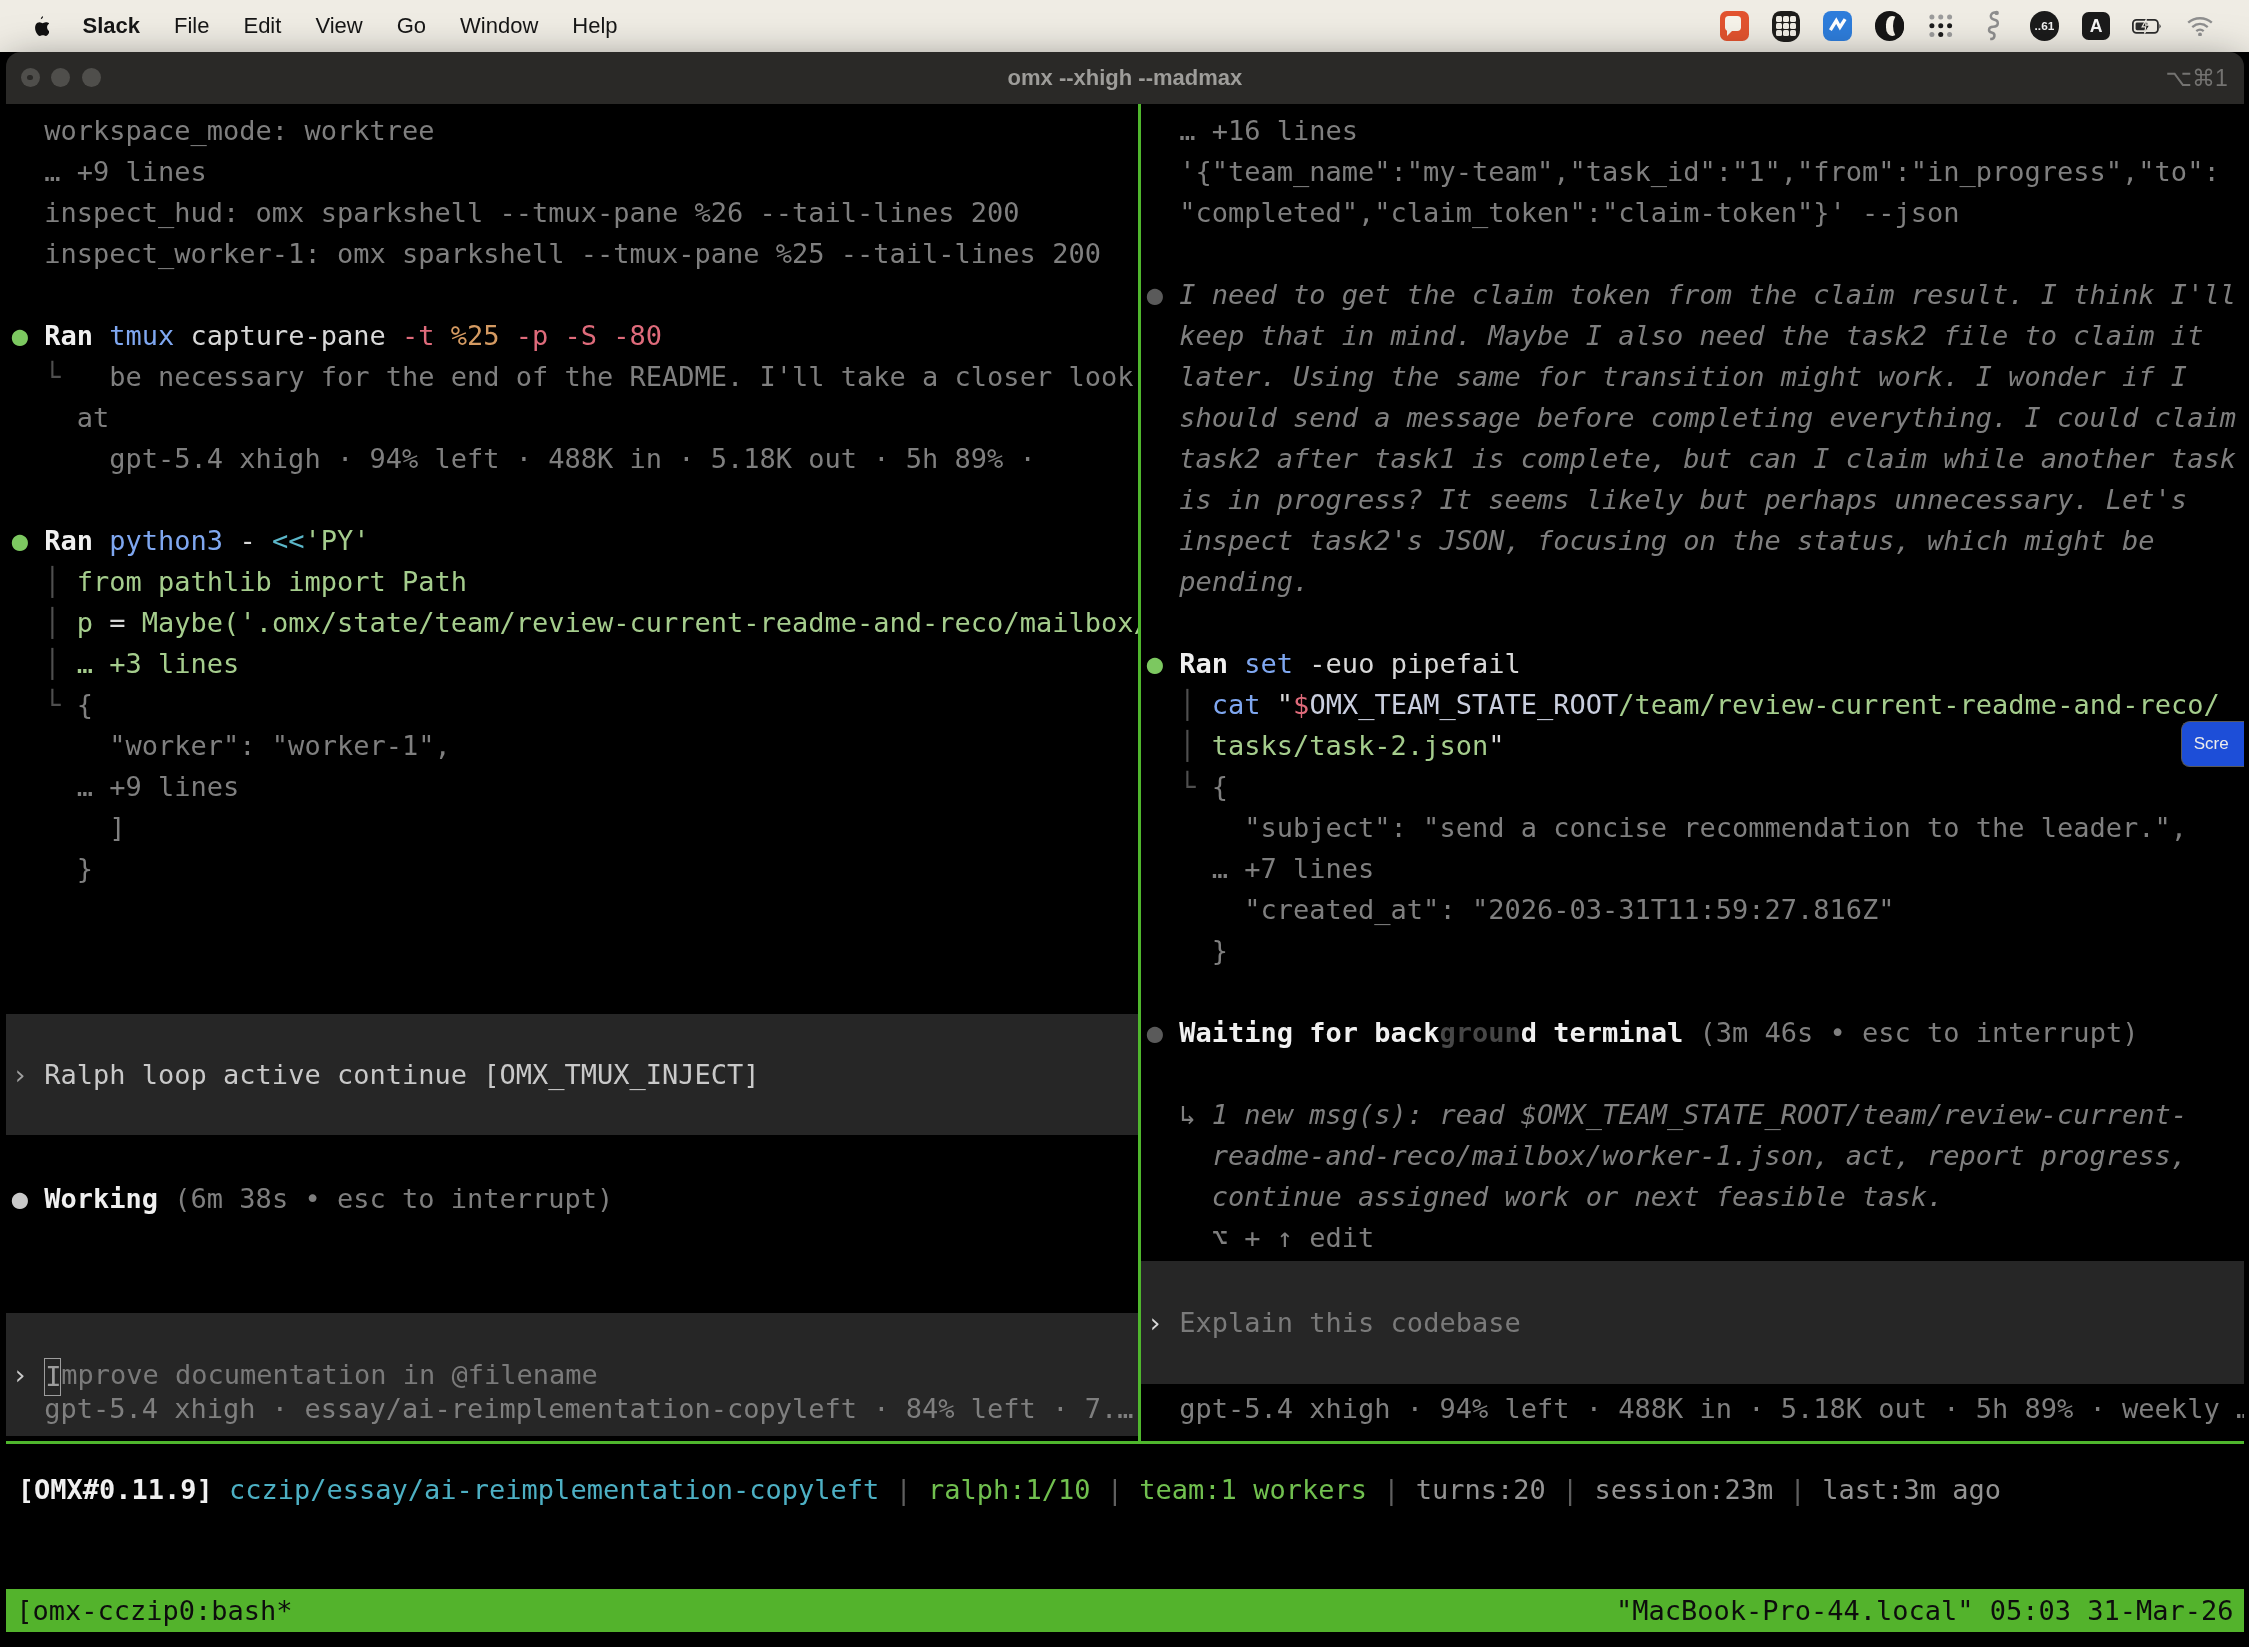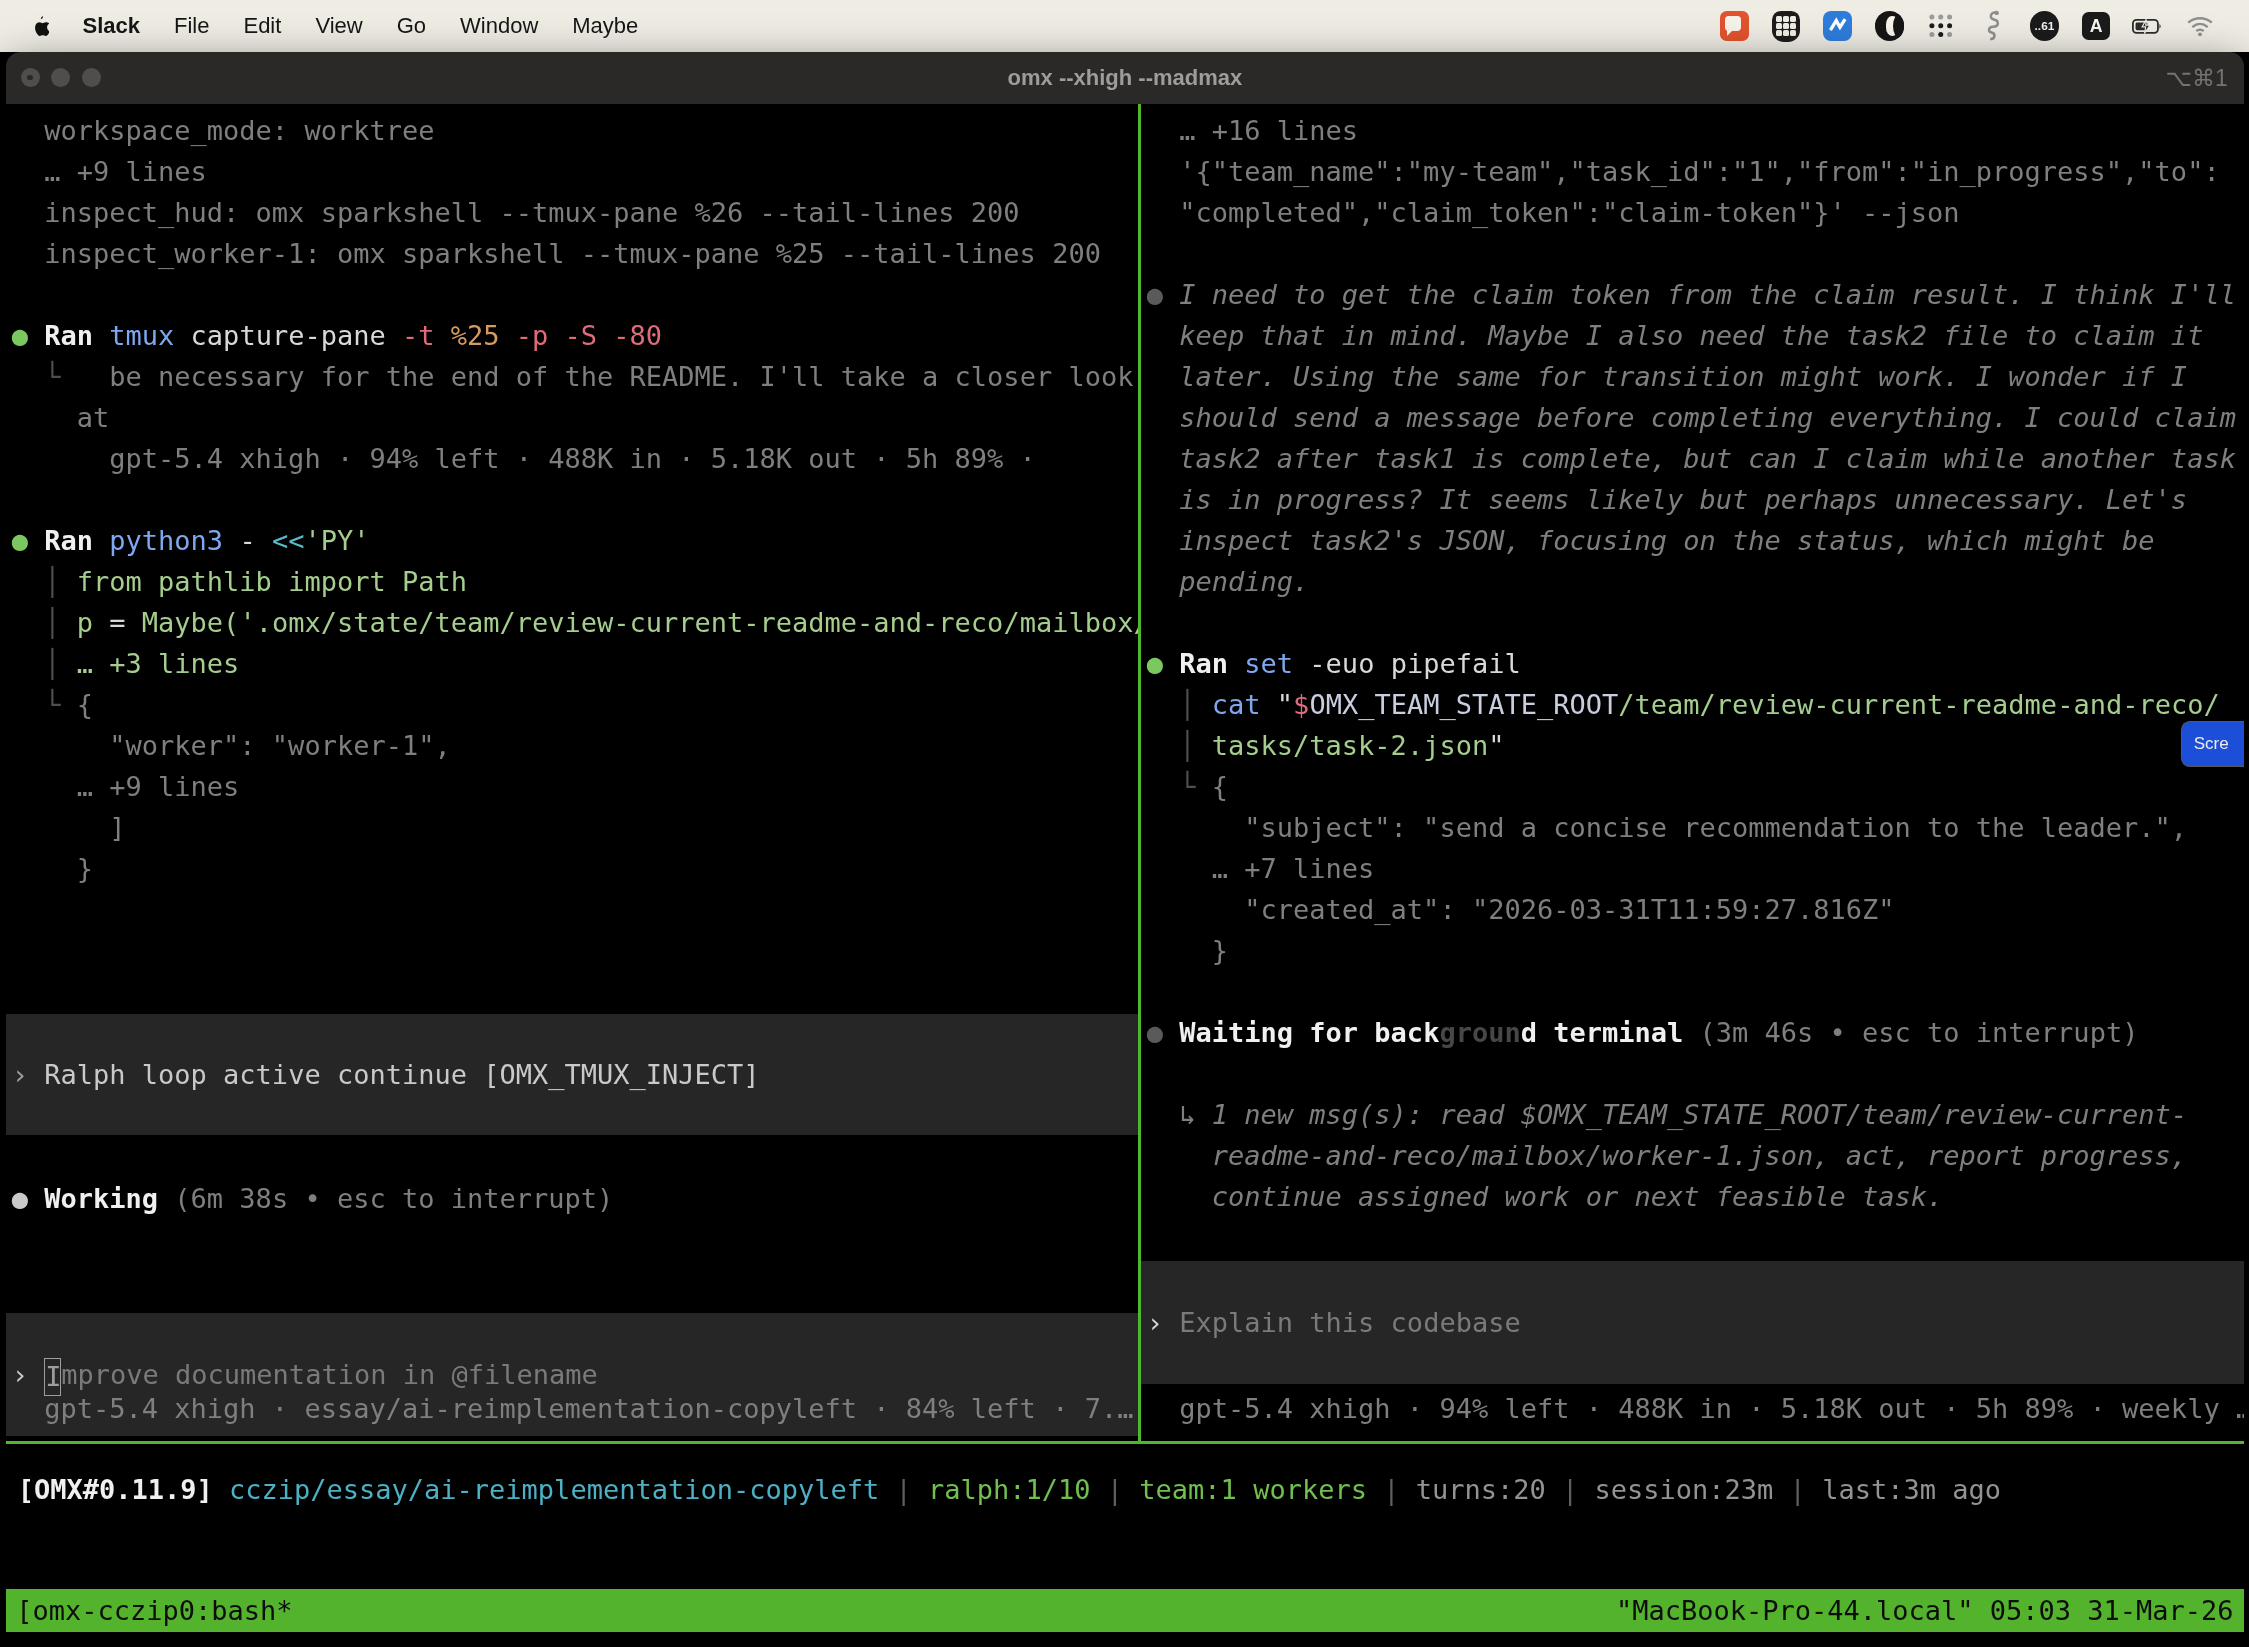--- a/index.html
+++ b/index.html
@@ -63,21 +63,21 @@
       <svg width="19" height="22" viewBox="0 0 26 30">
         <path fill="#111" d="M17.8 1.6c.3 1.9-1.1 3.9-2.9 4.1-.3-1.9 1.2-3.8 2.9-4.1zM21.8 9.9c-2-.1-3.7 1.2-4.6 1.2-.9 0-2.4-1.2-4-1.2-2.1 0-4.1 1.2-5.2 3.1-2.2 3.8-.6 9.5 1.6 12.6 1 1.5 2.3 3.2 3.9 3.1 1.6-.1 2.2-1 4.1-1s2.4 1 4 1c1.7 0 2.8-1.5 3.8-3.1.8-1.1 1.2-1.8 1.8-3.1-4.6-1.8-5.3-8.4-.7-10.7-1.1-1.4-2.8-1.9-4.7-1.9z"></path>
       </svg>
     </span>
     <span class="mi bold">Slack</span>
     <span class="mi">File</span>
     <span class="mi">Edit</span>
     <span class="mi">View</span>
     <span class="mi">Go</span>
     <span class="mi">Window</span>
-    <span class="mi">Maybe</span>
+    <span class="mi">Help</span>
   </div>
   <div class="right">
     <span class="sicon">
       <span class="ic-orange">
           <span class="bub"></span>
           <span class="tail"></span>
         </span>
     </span>
     <span class="sicon">
       <span class="ic-shield">
@@ -218,20 +218,21 @@
         <div class="tl"><span class="c-gray">      "subject": "send a concise recommendation to the leader.",</span></div>
         <div class="tl"><span class="c-gray">    … +7 lines</span></div>
         <div class="tl"><span class="c-gray">      "created_at": "2026-03-31T11:59:27.816Z"</span></div>
         <div class="tl"><span class="c-gray">    }</span></div>
         <div class="tl"></div>
         <div class="tl"><span class="c-dgray">● </span><span class="c-boldwhite">Waiting for back</span><span class="c-shimmer">groun</span><span class="c-boldwhite">d </span><span class="c-boldwhite">terminal </span><span class="c-gray">(3m 46s • esc to interrupt)</span></div>
         <div class="tl"></div>
         <div class="tl"><span class="c-gray">  ↳ </span><span class="c-ital">1 new msg(s): read $OMX_TEAM_STATE_ROOT/team/review-current-</span></div>
         <div class="tl"><span class="c-ital">    readme-and-reco/mailbox/worker-1.json, act, report progress,</span></div>
         <div class="tl"><span class="c-ital">    continue assigned work or next feasible task.</span></div>
+        <div class="tl"><span class="c-gray">    ⌥ + ↑ edit</span></div>
       </div>
     <div class="band term" style="top:1157px;height:123px;">
         <div class="tl"><span class="c-white">› </span><span class="c-phold">Explain this codebase</span></div>
       </div>
     <div class="absline term" style="top:1284px;">
         <div class="tl"><span class="c-gray">  gpt-5.4 xhigh · 94% left · 488K in · 5.18K out · 5h 89% · weekly …</span></div>
       </div>
   </div>
 
   <div class="vdivider"></div>

